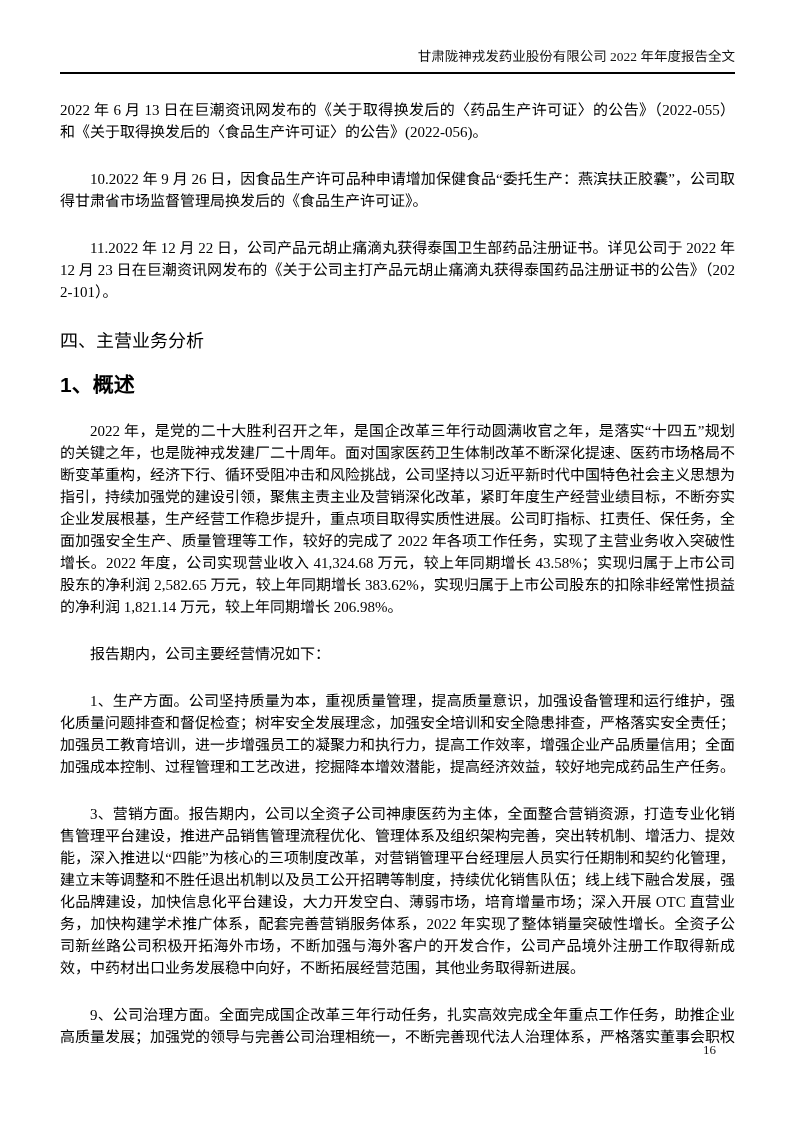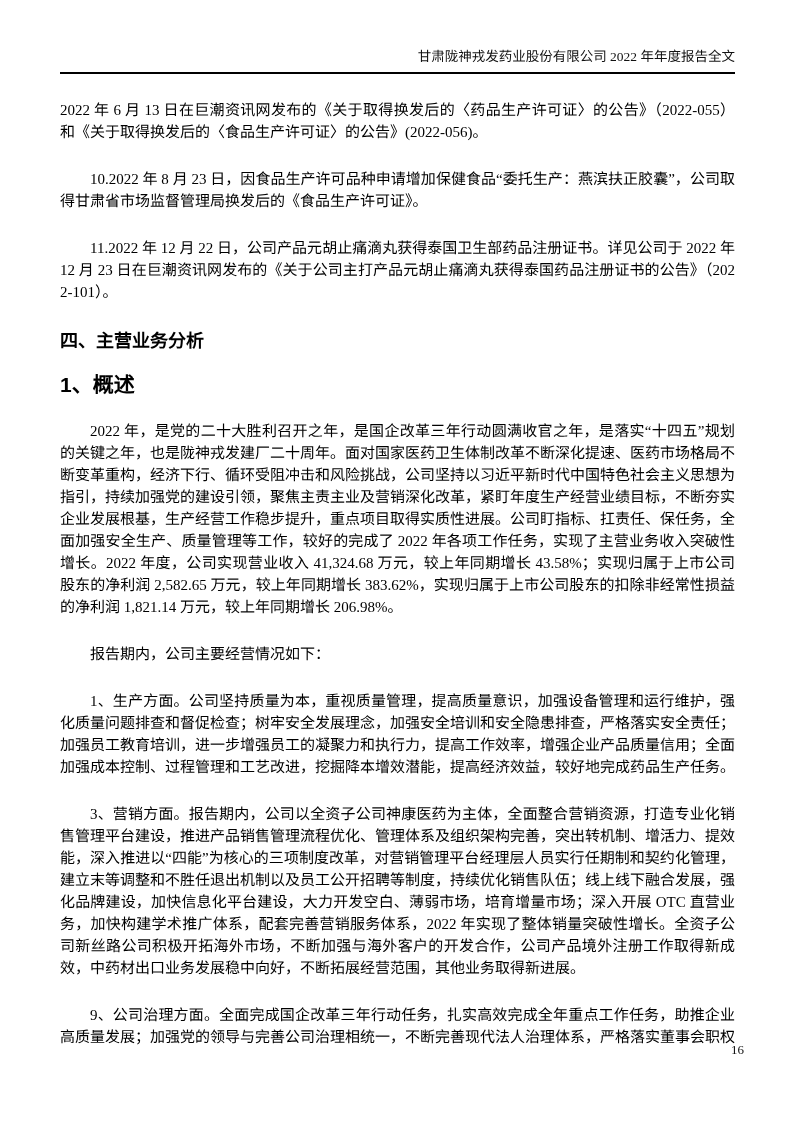--- a/index.html
+++ b/index.html
@@ -41,57 +41,57 @@
     margin: 25px 0;
     text-indent: 2em;
     word-break: break-all;
   }
   .body-text p.no-indent {
     text-indent: 0;
   }
   h1.sec-heading {
     font-family: "Liberation Sans", "DejaVu Sans", sans-serif;
     font-size: 18px;
-    font-weight: bold;
+    font-weight: normal;
     margin: 26px 0 0 0;
     line-height: 24px;
     text-indent: 0;
   }
   h2.sub-heading {
     font-family: "Liberation Sans", "DejaVu Sans", sans-serif;
     font-size: 21px;
     font-weight: bold;
     margin: 22px 0 8px 0;
     line-height: 20px;
     text-indent: 0;
   }
   .page-number {
     position: absolute;
-    right: 49px;
+    right: 77px;
     bottom: 64px;
     font-size: 13px;
     color: #111;
     margin-left: 16px;
   }
 </style>
 </head>
 <body>
 
 <div class="page">
 
   <header>
     <div class="doc-header">甘肃陇神戎发药业股份有限公司 2022 年年度报告全文</div>
     <div class="header-rule"></div>
   </header>
 
   <main class="body-text">
 
     <p class="no-indent">2022 年 6 月 13 日在巨潮资讯网发布的《关于取得换发后的〈药品生产许可证〉的公告》（2022-055）和《关于取得换发后的〈食品生产许可证〉的公告》(2022-056)。</p>
 
-    <p>10.2022 年 8 月 23 日，因食品生产许可品种申请增加保健食品“委托生产：燕滨扶正胶囊”，公司取得甘肃省市场监督管理局换发后的《食品生产许可证》。</p>
+    <p>10.2022 年 9 月 26 日，因食品生产许可品种申请增加保健食品“委托生产：燕滨扶正胶囊”，公司取得甘肃省市场监督管理局换发后的《食品生产许可证》。</p>
 
     <p>11.2022 年 12 月 22 日，公司产品元胡止痛滴丸获得泰国卫生部药品注册证书。详见公司于 2022 年 12 月 23 日在巨潮资讯网发布的《关于公司主打产品元胡止痛滴丸获得泰国药品注册证书的公告》（2022-101）。</p>
 
     <h1 class="sec-heading">四、主营业务分析</h1>
 
     <h2 class="sub-heading">1、概述</h2>
 
     <p>2022 年，是党的二十大胜利召开之年，是国企改革三年行动圆满收官之年，是落实“十四五”规划的关键之年，也是陇神戎发建厂二十周年。面对国家医药卫生体制改革不断深化提速、医药市场格局不断变革重构，经济下行、循环受阻冲击和风险挑战，公司坚持以习近平新时代中国特色社会主义思想为指引，持续加强党的建设引领，聚焦主责主业及营销深化改革，紧盯年度生产经营业绩目标，不断夯实企业发展根基，生产经营工作稳步提升，重点项目取得实质性进展。公司盯指标、扛责任、保任务，全面加强安全生产、质量管理等工作，较好的完成了 2022 年各项工作任务，实现了主营业务收入突破性增长。2022 年度，公司实现营业收入 41,324.68 万元，较上年同期增长 43.58%；实现归属于上市公司股东的净利润 2,582.65 万元，较上年同期增长 383.62%，实现归属于上市公司股东的扣除非经常性损益的净利润 1,821.14 万元，较上年同期增长 206.98%。</p>
 
     <p>报告期内，公司主要经营情况如下：</p>

